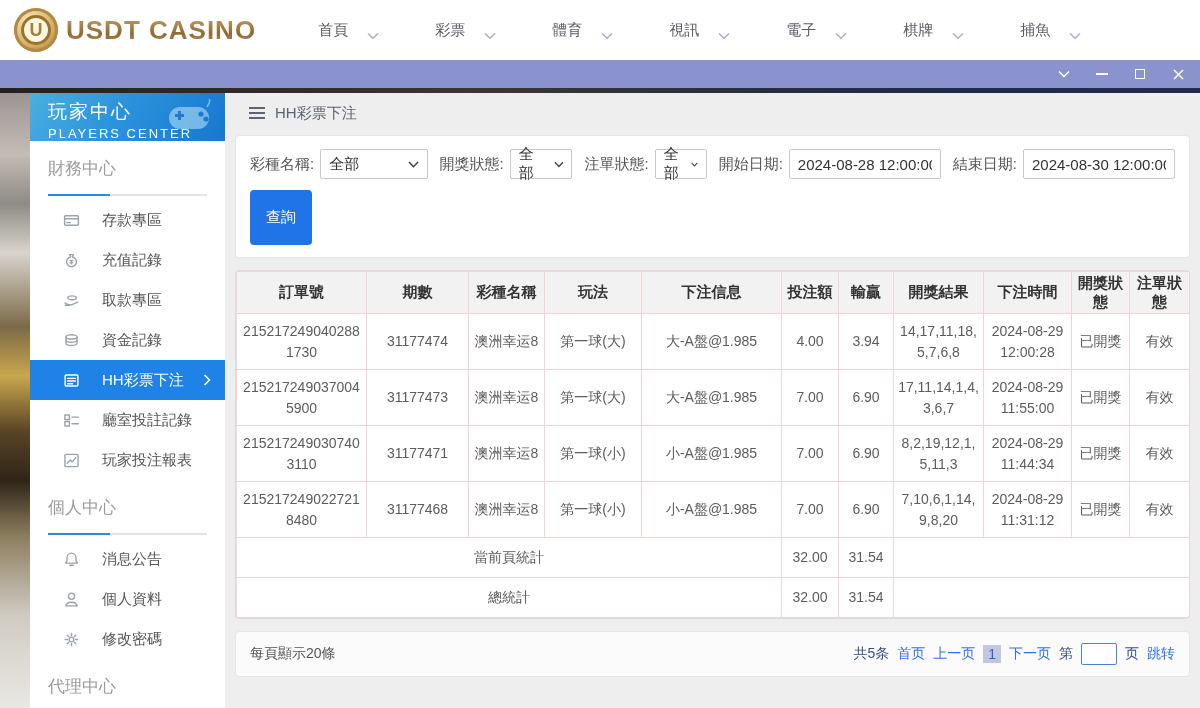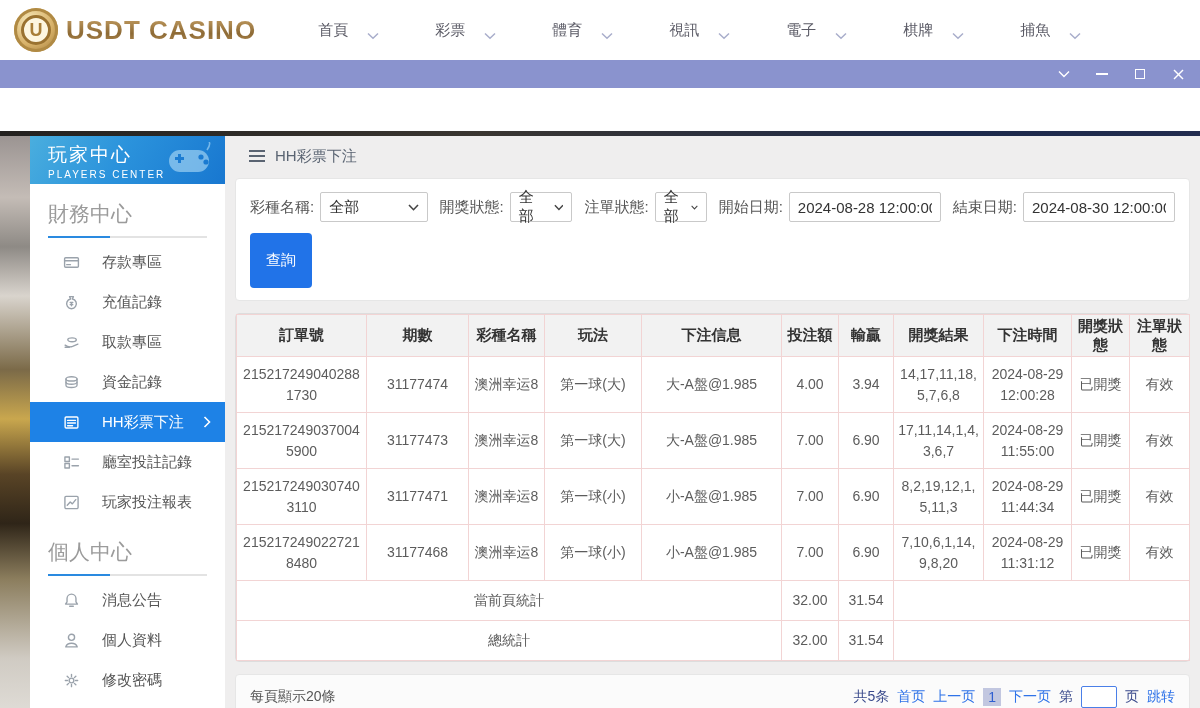--- a/index.html
+++ b/index.html
@@ -16,32 +16,32 @@
   .nav-item { display:flex; align-items:flex-end; gap:19px; font-size:15px; color:#5b5b66; cursor:pointer; }
   .nav-item svg { stroke:#a9aecb; }
 
   
   .titlebar { position:absolute; top:60px; left:0; width:1200px; height:28px; background:#8a93ce; display:flex; align-items:center; justify-content:flex-end; gap:22px; padding-right:14px; }
   .tb-btn { width:16px; height:16px; display:flex; align-items:center; justify-content:center; cursor:pointer; }
   .tb-minus { width:12px; height:2px; background:#fff; }
   .tb-square { width:10px; height:10px; border:1.5px solid #fff; }
 
   
-  .desktop { position:absolute; top:88px; left:0; width:1200px; height:568px;margin-top:43px; }
+  .desktop { position:absolute; top:88px; left:0; width:1200px; height:568px; }
   .darkline { position:absolute; top:0; left:0; width:1200px; height:5px; background:linear-gradient(90deg,#23211f,#3a3631 40%,#1d2a4c 80%,#222c4e); }
   .wallpaper { position:absolute; top:5px; left:0; width:30px; height:615px;
     background:linear-gradient(180deg,#9b9492 0%,#c4bcb6 10%,#8e8a85 18%,#d9d4cd 26%,#7b6a48 38%,#c9a74e 46%,#594426 55%,#2f2518 63%,#8b7d5d 72%,#d0cbc3 85%,#eae8e4 100%); }
 
   
   .sidebar { position:absolute; top:5px; left:30px; width:195px; height:615px; background:#fff; }
   .sb-header { height:48px; background:linear-gradient(120deg,#4aaede 0%,#2b93dc 45%,#1877d0 100%); color:#fff; padding:6px 0 0 18px; position:relative; overflow:hidden; }
   .sb-header-title { font-size:19px; letter-spacing:2px; }
-  .sb-header-sub { font-size:10px; letter-spacing:2px; margin-top:1px; }
+  .sb-header-sub { font-size:13px; letter-spacing:2px; margin-top:1px; }
   .sb-gamepad { position:absolute; right:10px; top:6px; opacity:.55; color:#bfe6fb; }
-  .sb-section-title { font-size:21px; color:#9b9b9b; padding:16px 0 8px 18px; }
+  .sb-section-title { font-size:17px; color:#9b9b9b; padding:16px 0 14px 18px; }
   .sb-underline { height:2px; margin:0 18px 4px 18px; background:#e3e3e3; position:relative; }
   .sb-underline::before { content:""; position:absolute; left:0; top:0; width:62px; height:2px; background:#2a8ae0; }
   .sb-item { height:40px; display:flex; align-items:center; padding-left:32px; font-size:15px; color:#555; cursor:pointer; position:relative; }
   .sb-item .sb-icon { width:18px; height:18px; margin-right:22px; color:#9aa2ab; display:flex; align-items:center; justify-content:center; }
   .sb-item.active { background:#1e82e6; color:#fff; }
   .sb-item.active .sb-icon { color:#fff; }
   .sb-item .sb-chevron { position:absolute; right:14px; color:#fff; display:none; }
   .sb-item.active .sb-chevron { display:block; }
 
   

